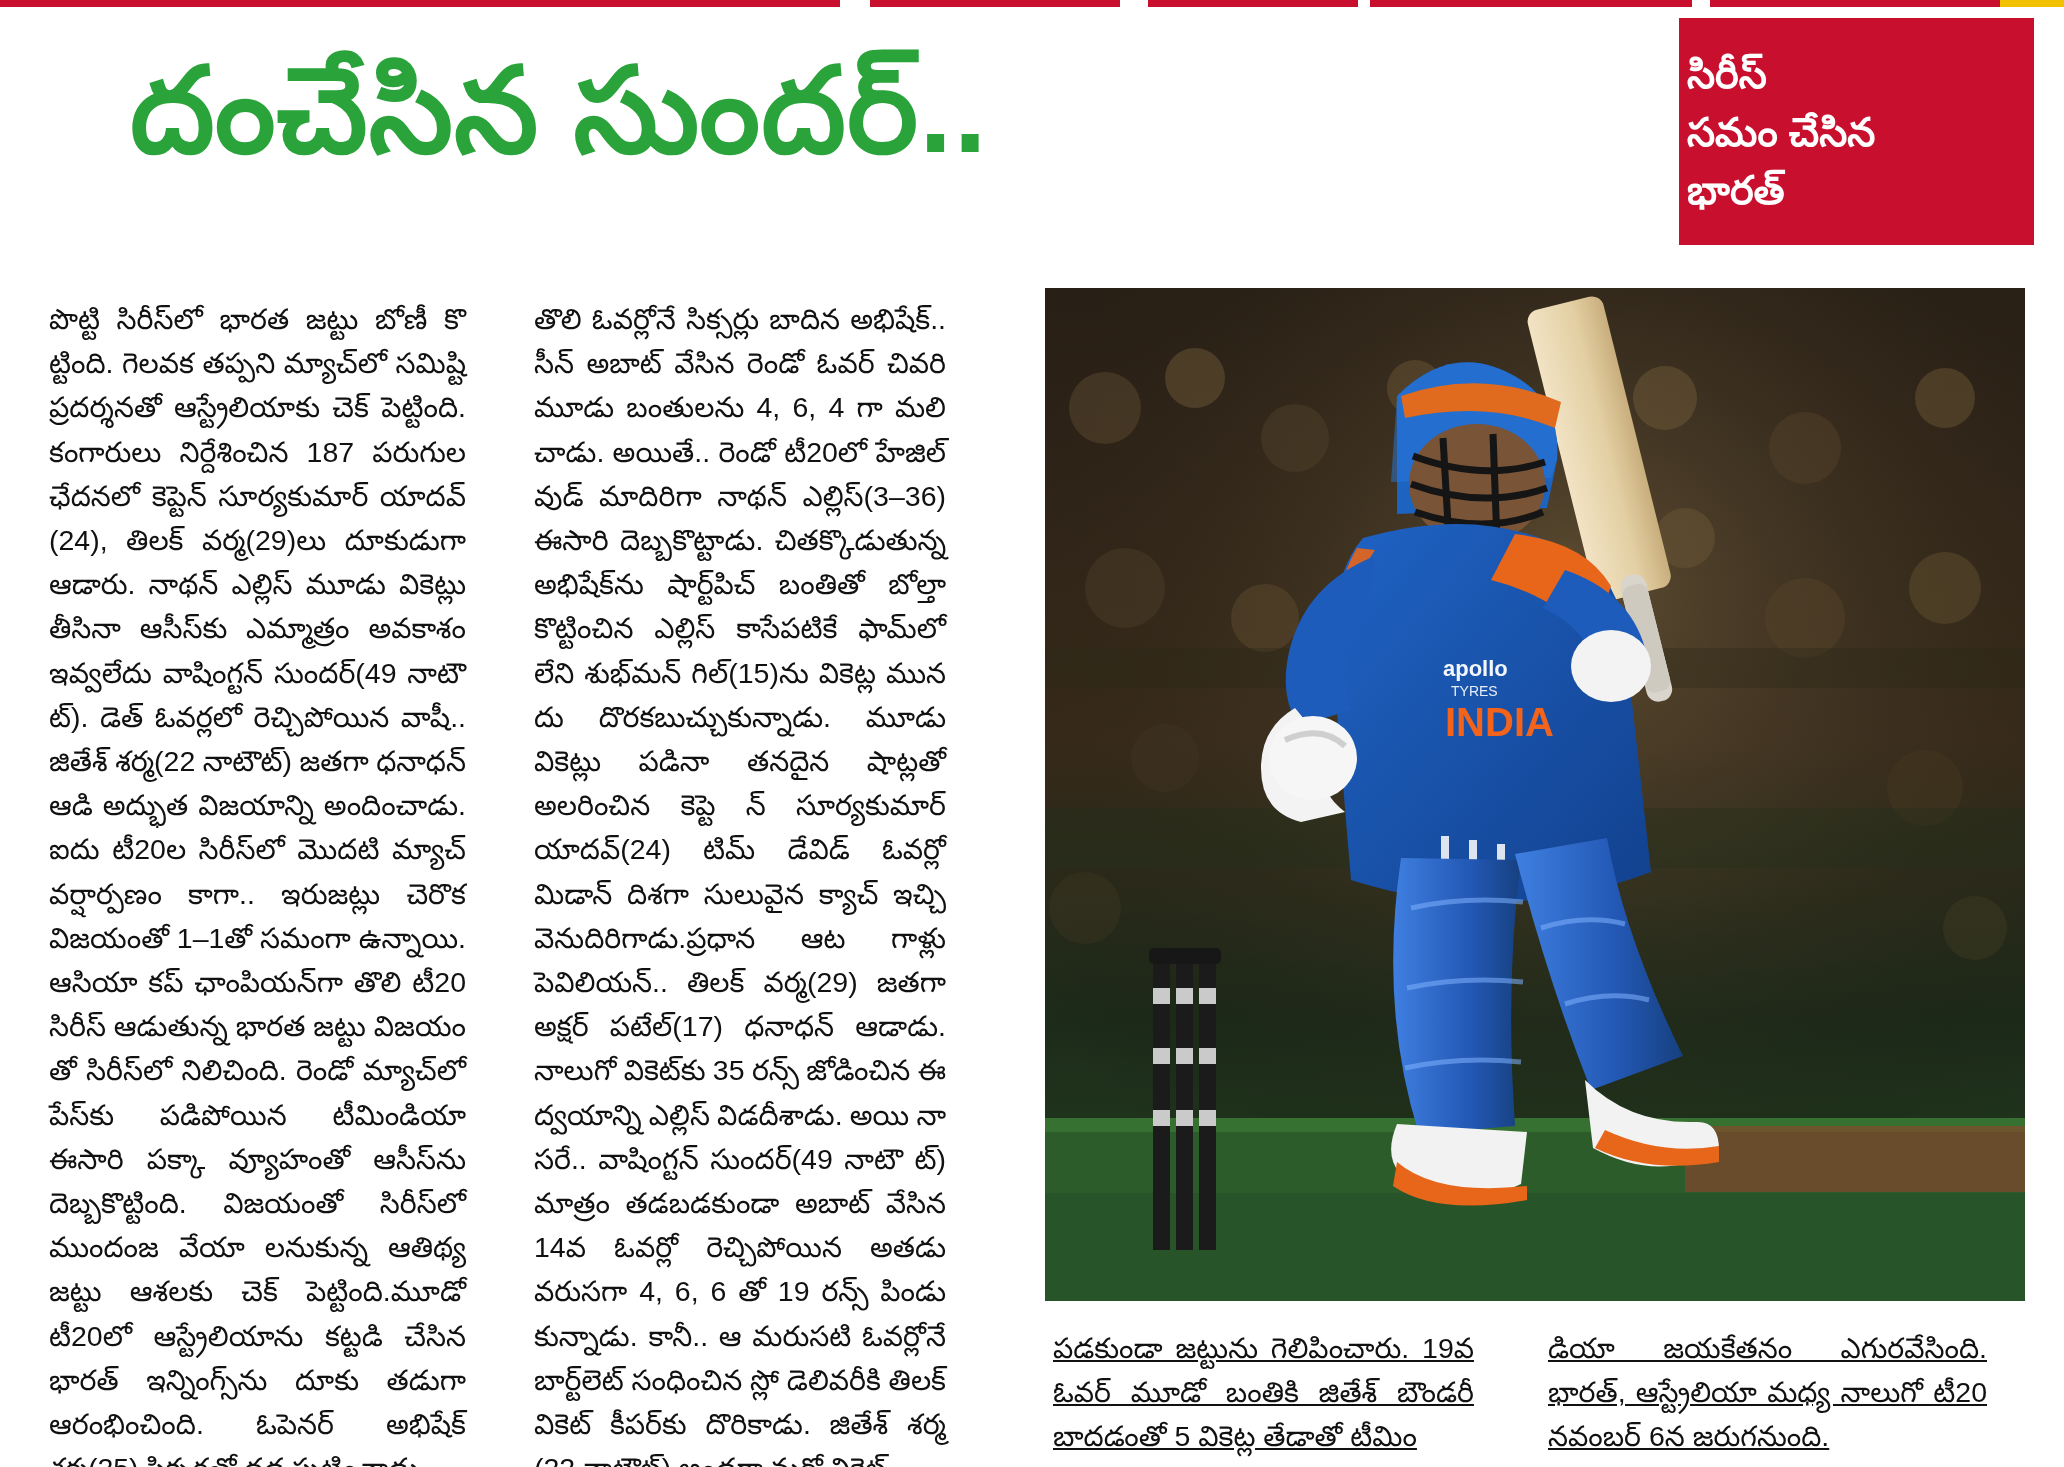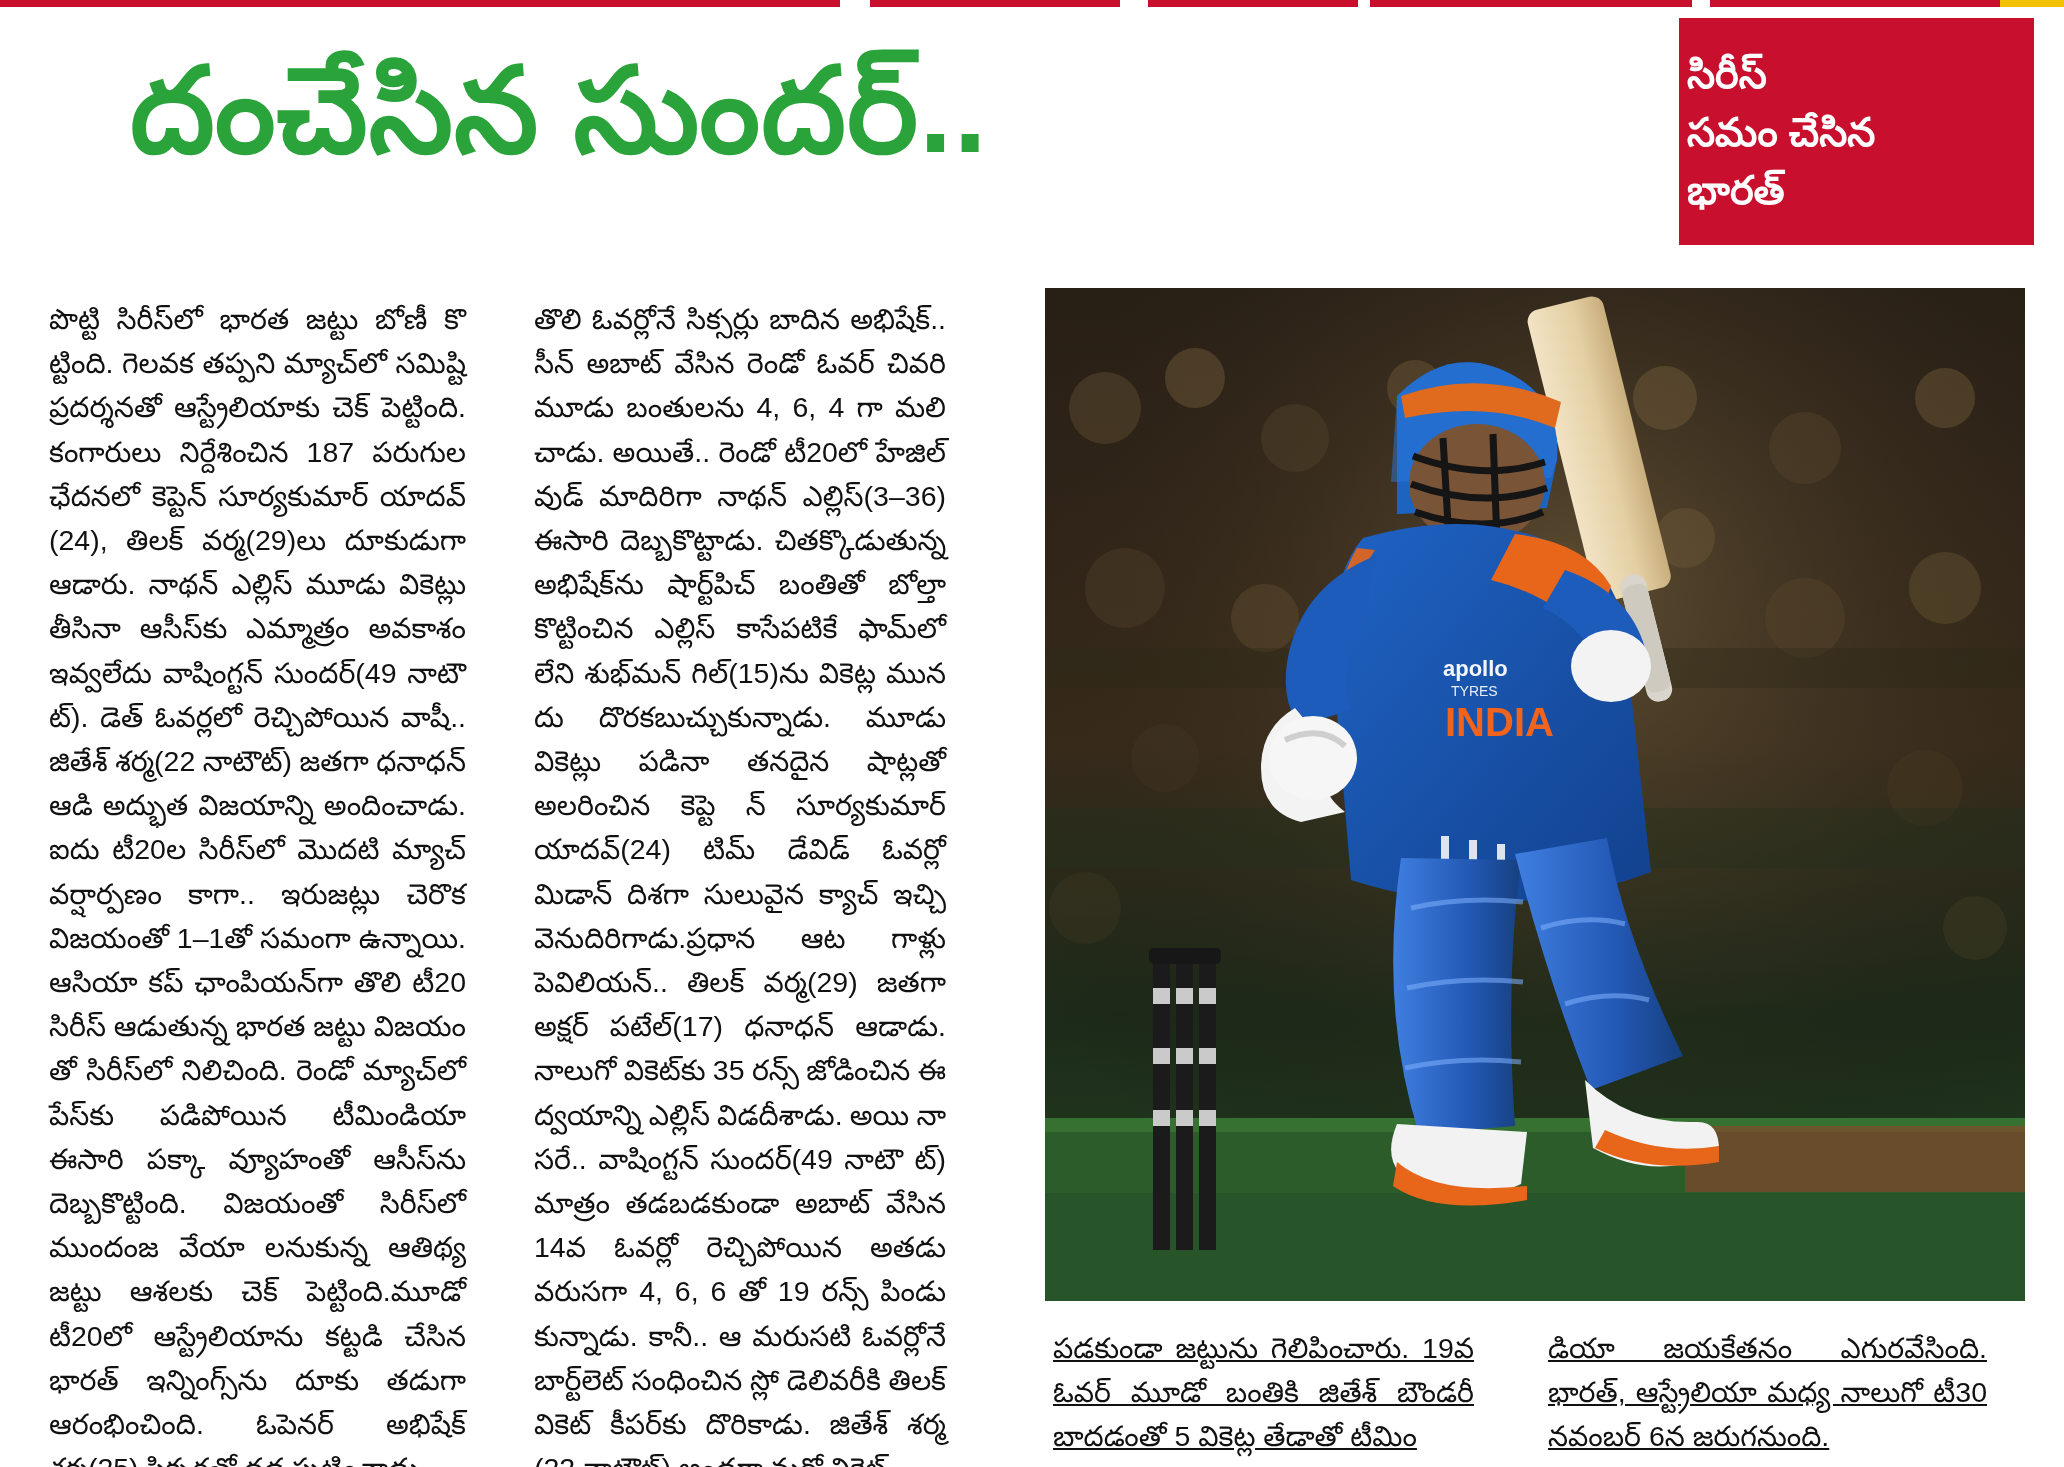--- a/index.html
+++ b/index.html
@@ -300,16 +300,16 @@
       </g>
 
       <rect x="0" y="0" width="980" height="1013" fill="none"></rect>
     </svg>
   </div>
 
   <div class="cap-col cap-1">
     <p>పడకుండా జట్టును గెలిపించారు. 19వ ఓవర్ మూడో బంతికి జితేశ్ బౌండరీ బాదడంతో 5 వికెట్ల తేడాతో టీమిం</p>
   </div>
   <div class="cap-col cap-2">
-    <p>డియా జయకేతనం ఎగురవేసింది. భారత్, ఆస్ట్రేలియా మధ్య నాలుగో టీ30 నవంబర్ 6న జరుగనుంది.</p>
+    <p>డియా జయకేతనం ఎగురవేసింది. భారత్, ఆస్ట్రేలియా మధ్య నాలుగో టీ20 నవంబర్ 6న జరుగనుంది.</p>
   </div>
 
 </div>
 
 </body></html>

